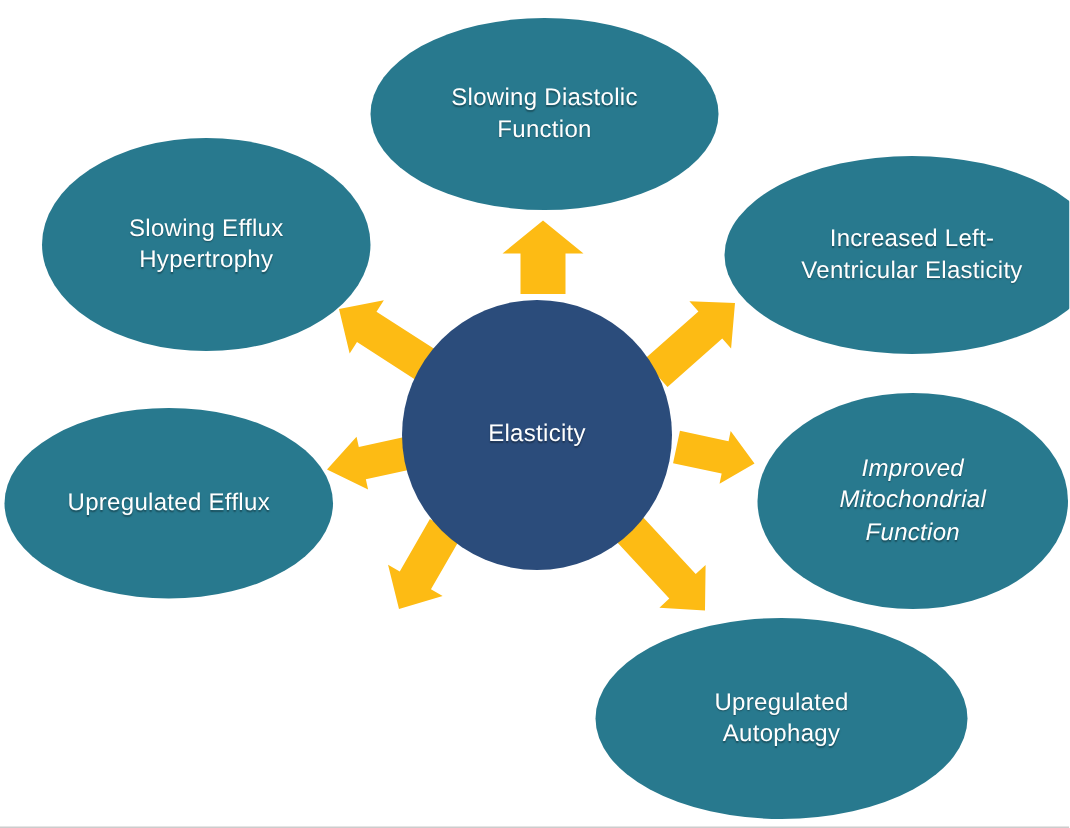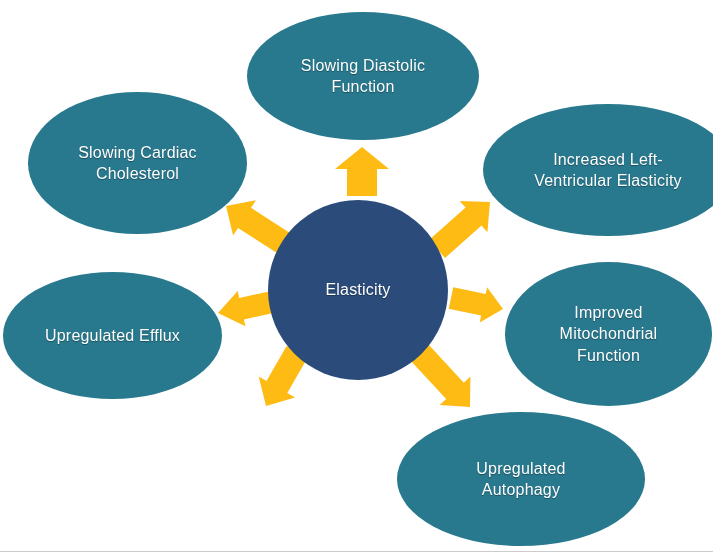--- a/index.html
+++ b/index.html
@@ -36,21 +36,21 @@
   .n-top         { left: 247px; top: 12px;  width: 232px; height: 128px; }
   .n-topright    { left: 483px; top: 104px; width: 250px; height: 132px; }
   .n-right       { left: 505px; top: 262px; width: 207px; height: 144px; }
   .n-bottomright { left: 397px; top: 412px; width: 248px; height: 134px; }
   .n-bottomleft  { left: 118px; top: 412px; width: 235px; height: 134px; }
   .n-left        { left: 3px;   top: 272px; width: 219px; height: 127px; }
   .n-topleft     { left: 28px;  top: 92px;  width: 219px; height: 142px; }
 
   .n-top .label         { max-width: 170px; }
   .n-topright .label    { max-width: 172px; }
-  .n-right .label       { max-width: 122px; }
+  .n-right .label       { max-width: 122px; font-style: italic; }
   .n-bottomright .label { max-width: 130px; }
   .n-bottomleft .label  { max-width: 142px; }
   .n-left .label        { max-width: 200px; }
   .n-topleft .label     { max-width: 152px; }
 
   
   .hub {
     position: absolute;
     left: 268px; top: 200px;
     width: 180px; height: 180px;
@@ -101,21 +101,21 @@
   <div class="node n-bottomright">
     <span class="label">Upregulated Autophagy</span>
   </div>
 
 
   <div class="node n-left">
     <span class="label">Upregulated Efflux</span>
   </div>
 
   <div class="node n-topleft">
-    <span class="label">Slowing Cardiac Cholesterol</span>
+    <span class="label">Slowing Efflux Hypertrophy</span>
   </div>
 
   <svg class="arrows" viewBox="0 0 713 552" xmlns="http://www.w3.org/2000/svg">
     <polygon class="arrow" points="377,196 377,169 389,169 362,147 335,169 347,169 347,196"></polygon>
     <polygon class="arrow" points="445,258 481.5,225.6 487.4,232.3 490,202 459.6,200.9 465.6,207.6 429,240"></polygon>
     <polygon class="arrow" points="448.7,308.8 481.1,315.6 479.7,322.5 503,309 487.1,287.3 485.7,294.1 453.3,287.2"></polygon>
     <polygon class="arrow" points="410.2,360.2 446.2,399 439.6,405.1 470,407 470.4,376.6 463.8,382.7 427.8,343.8"></polygon>
     <polygon class="arrow" points="286.6,346 266.5,381 258.7,376.5 266,406 295.1,397.4 287.3,392.9 307.4,358"></polygon>
     <polygon class="arrow" points="297.7,285.2 239.2,298 237.7,291.1 218,313 245.4,326.3 243.9,319.5 302.3,306.8"></polygon>
     <polygon class="arrow" points="291.5,233.9 251,207.8 255.9,200.2 226,206 233.1,235.6 238,228 278.5,254.1"></polygon>

